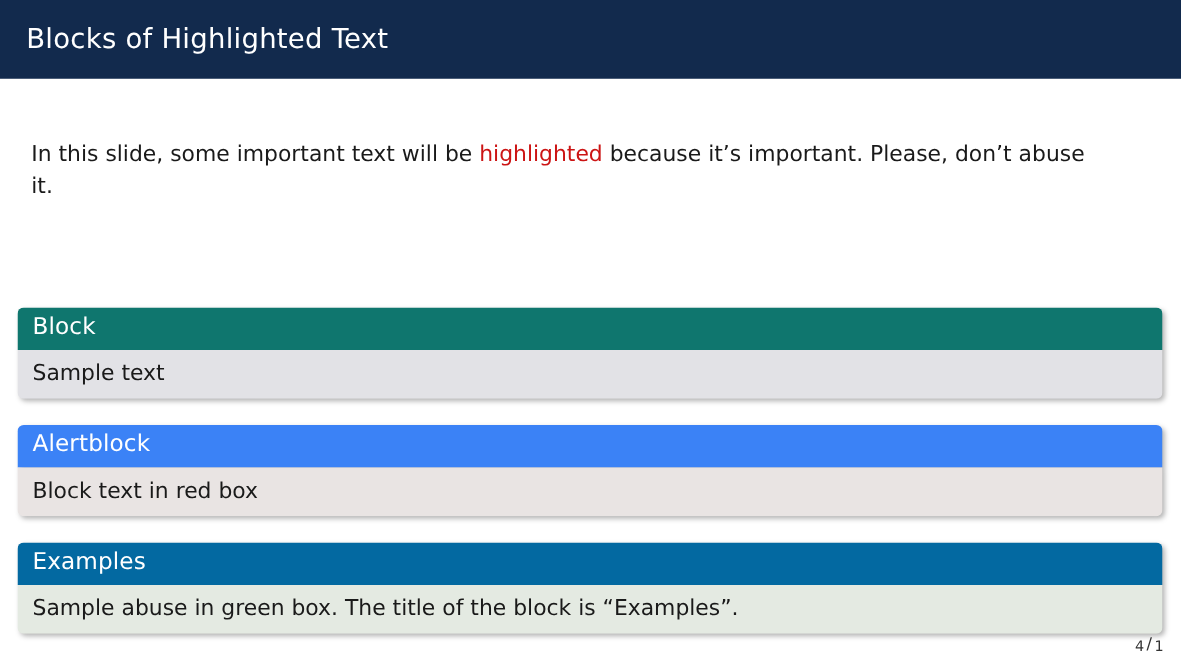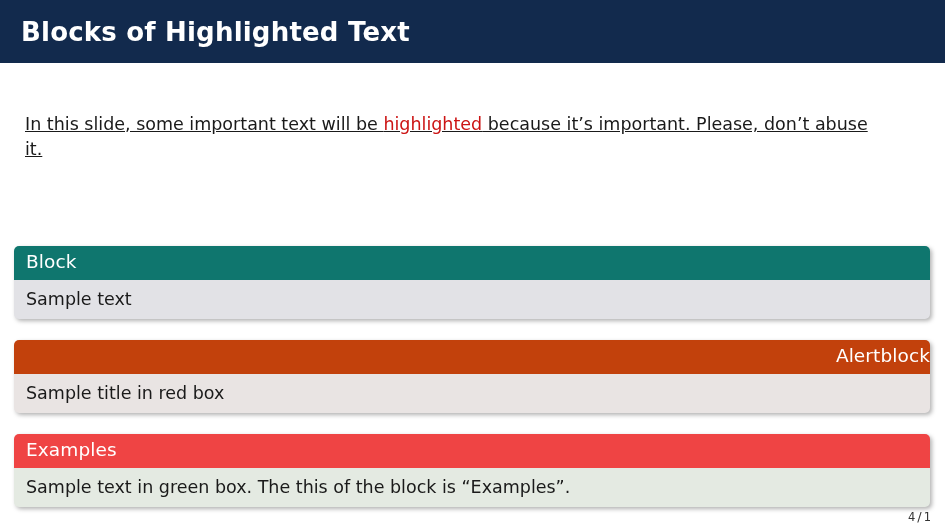--- a/index.html
+++ b/index.html
@@ -29,35 +29,34 @@
     left: 0;
     top: 0;
     width: 945px;
     height: 63px;
     background: #122a4d;
     display: flex;
     align-items: center;
   }
   .titlebar-text {
     color: #ffffff;
-    font-size: 26px;
-    font-weight: 700;
+    font-size: 22px;
+    font-weight: 400;
     letter-spacing: 0.2px;
     padding-left: 21px;
     line-height: 1;
     white-space: nowrap;
   }
 
   
   .content {
     position: absolute;
     left: 0;
     top: 63px;
     width: 945px;
-    text-decoration: underline;
   }
 
   .paragraph {
     margin: 0;
     padding: 49px 60px 0 25px;
     font-size: 17.5px;
     line-height: 1.42;
     color: #1a1a1a;
     text-align: left;
   }
@@ -92,25 +91,25 @@
     color: #1a1a1a;
     padding: 8px 14px 9px 12px;
   }
 
   
   .block-standard { top: 183px; }
   .block-standard .block-title { background: #0f766e; }
   .block-standard .block-body  { background: #e2e2e6; }
 
   .block-alert { top: 277px; }
-  .block-alert .block-title { background: #c2410c; text-align: right; }
+  .block-alert .block-title { background: #3b82f6; }
   .block-alert .block-body  { background: #e9e4e3; }
 
   .block-example { top: 371px; }
-  .block-example .block-title { background: #ef4444; }
+  .block-example .block-title { background: #0369a1; }
   .block-example .block-body  { background: #e4eae2; }
 
   
   .footer {
     position: absolute;
     right: 14px;
     bottom: 8px;
     font-size: 11.5px;
     color: #333333;
     display: flex;
@@ -138,26 +137,26 @@
 
     <div class="blocks">
 
       <div class="block block-standard">
         <div class="block-title">Block</div>
         <div class="block-body">Sample text</div>
       </div>
 
       <div class="block block-alert">
         <div class="block-title">Alertblock</div>
-        <div class="block-body">Sample title in red box</div>
+        <div class="block-body">Block text in red box</div>
       </div>
 
       <div class="block block-example">
         <div class="block-title">Examples</div>
-        <div class="block-body">Sample text in green box.  The this of the block is “Examples”.</div>
+        <div class="block-body">Sample abuse in green box.  The title of the block is “Examples”.</div>
       </div>
 
     </div>
   </div>
 
   <div class="footer">
     <span>4</span>
     <span class="frac-sep">/</span>
     <span>1</span>
   </div>

